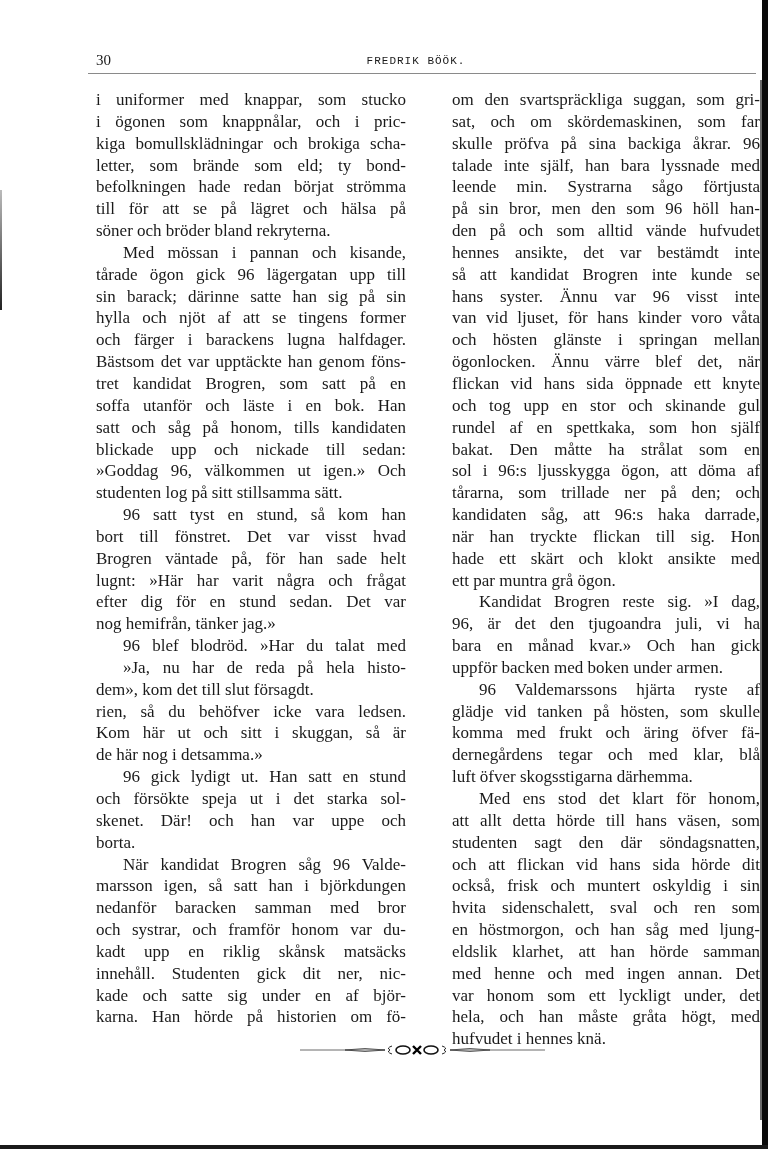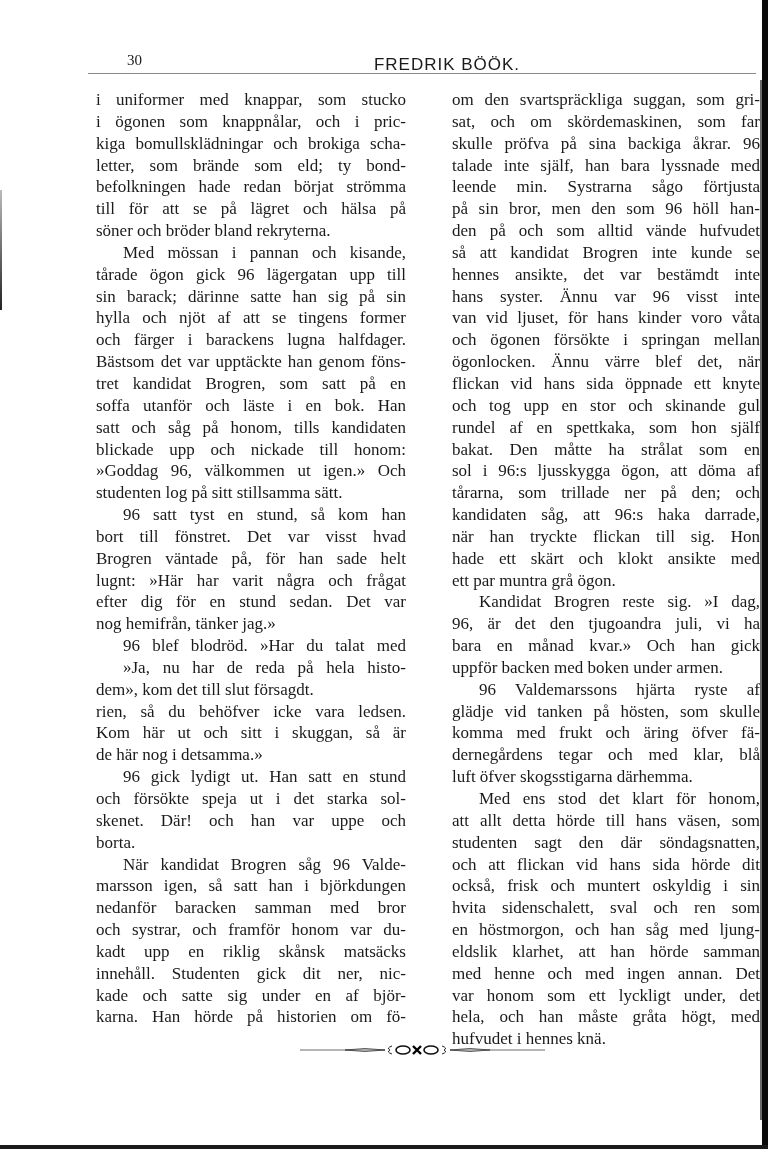--- a/index.html
+++ b/index.html
@@ -4,23 +4,23 @@
 <style>
   html, body { margin: 0; padding: 0; }
   body {
     width: 768px; height: 1149px; background: #ffffff; position: relative; overflow: hidden;
     font-family: "DejaVu Serif", "Liberation Serif", serif; color: #1a1a1a;
   }
   .right-edge { position: absolute; left: 762px; top: 0; width: 6px; height: 1149px; background: #0a0a0a; }
   .right-edge-inner { position: absolute; left: 760px; top: 80px; width: 2px; height: 1040px; background: #6a6a6a; }
   .bottom-edge { position: absolute; left: 0; top: 1145px; width: 768px; height: 4px; background: #1a1a1a; }
   .left-edge { position: absolute; left: 0; top: 190px; width: 2px; height: 120px; background: linear-gradient(#bbb, #222); }
-  .header { position: absolute; top: 52px; left: 96px; width: 640px; height: 20px; margin-left: 31px; }
+  .header { position: absolute; top: 52px; left: 96px; width: 640px; height: 20px; }
   .page-number { position: absolute; left: 0; top: 0; font-size: 15px; font-family: "Liberation Serif", serif; }
-  .running-head { position: absolute; left: 0; right: 0; top: 3px; text-align: center; font-size: 17px; letter-spacing: 1px; font-family: Liberation Sans, sans-serif; }
+  .running-head { position: absolute; left: 0; right: 0; top: 3px; text-align: center; font-size: 11px; letter-spacing: 1px; font-family: Liberation Mono, monospace; }
   .rule { position: absolute; top: 73px; left: 88px; width: 668px; height: 1px; background: #8a8a8a; }
   .column { position: absolute; top: 89px; font-size: 17px; line-height: 21.85px; font-family: "Liberation Serif", serif; }
   .col-left { left: 96px; width: 310px; }
   .col-right { left: 452px; width: 308px; }
   .line { display: block; white-space: nowrap; text-align: justify; text-align-last: justify; height: 21.85px; overflow: visible; }
   .line.last { text-align-last: left; }
   .line.indent { padding-left: 27px; }
   .ornament { position: absolute; left: 300px; top: 1043px; width: 245px; height: 14px; }
 </style>
 </head>
@@ -47,21 +47,21 @@
     <span class="line last">söner och bröder bland rekryterna.</span>
     <span class="line indent">Med mössan i pannan och kisande,</span>
     <span class="line">tårade ögon gick 96 lägergatan upp till</span>
     <span class="line">sin barack; därinne satte han sig på sin</span>
     <span class="line">hylla och njöt af att se tingens former</span>
     <span class="line">och färger i barackens lugna halfdager.</span>
     <span class="line">Bästsom det var upptäckte han genom föns-</span>
     <span class="line">tret kandidat Brogren, som satt på en</span>
     <span class="line">soffa utanför och läste i en bok. Han</span>
     <span class="line">satt och såg på honom, tills kandidaten</span>
-    <span class="line">blickade upp och nickade till honom:</span>
+    <span class="line">blickade upp och nickade till sedan:</span>
     <span class="line">»Goddag 96, välkommen ut igen.» Och</span>
     <span class="line last">studenten log på sitt stillsamma sätt.</span>
     <span class="line indent">96 satt tyst en stund, så kom han</span>
     <span class="line">bort till fönstret. Det var visst hvad</span>
     <span class="line">Brogren väntade på, för han sade helt</span>
     <span class="line">lugnt: »Här har varit några och frågat</span>
     <span class="line">efter dig för en stund sedan. Det var</span>
     <span class="line last">nog hemifrån, tänker jag.»</span>
     <span class="line indent">96 blef blodröd. »Har du talat med</span>
     <span class="line indent">»Ja, nu har de reda på hela histo-</span>
@@ -83,25 +83,25 @@
     <span class="line">karna. Han hörde på historien om fö-</span>
   </div>
 <div class="column col-right" id="col-right">
     <span class="line">om den svartspräckliga suggan, som gri-</span>
     <span class="line">sat, och om skördemaskinen, som far</span>
     <span class="line">skulle pröfva på sina backiga åkrar. 96</span>
     <span class="line">talade inte själf, han bara lyssnade med</span>
     <span class="line">leende min. Systrarna sågo förtjusta</span>
     <span class="line">på sin bror, men den som 96 höll han-</span>
     <span class="line">den på och som alltid vände hufvudet</span>
+    <span class="line">hennes ansikte, det var bestämdt inte</span>
     <span class="line">så att kandidat Brogren inte kunde se</span>
-    <span class="line">hennes ansikte, det var bestämdt inte</span>
     <span class="line">hans syster. Ännu var 96 visst inte</span>
     <span class="line">van vid ljuset, för hans kinder voro våta</span>
-    <span class="line">och ögonen försökte i springan mellan</span>
+    <span class="line">och hösten glänste i springan mellan</span>
     <span class="line">ögonlocken. Ännu värre blef det, när</span>
     <span class="line">flickan vid hans sida öppnade ett knyte</span>
     <span class="line">och tog upp en stor och skinande gul</span>
     <span class="line">rundel af en spettkaka, som hon själf</span>
     <span class="line">bakat. Den måtte ha strålat som en</span>
     <span class="line">sol i 96:s ljusskygga ögon, att döma af</span>
     <span class="line">tårarna, som trillade ner på den; och</span>
     <span class="line">kandidaten såg, att 96:s haka darrade,</span>
     <span class="line">när han tryckte flickan till sig. Hon</span>
     <span class="line">hade ett skärt och klokt ansikte med</span>

